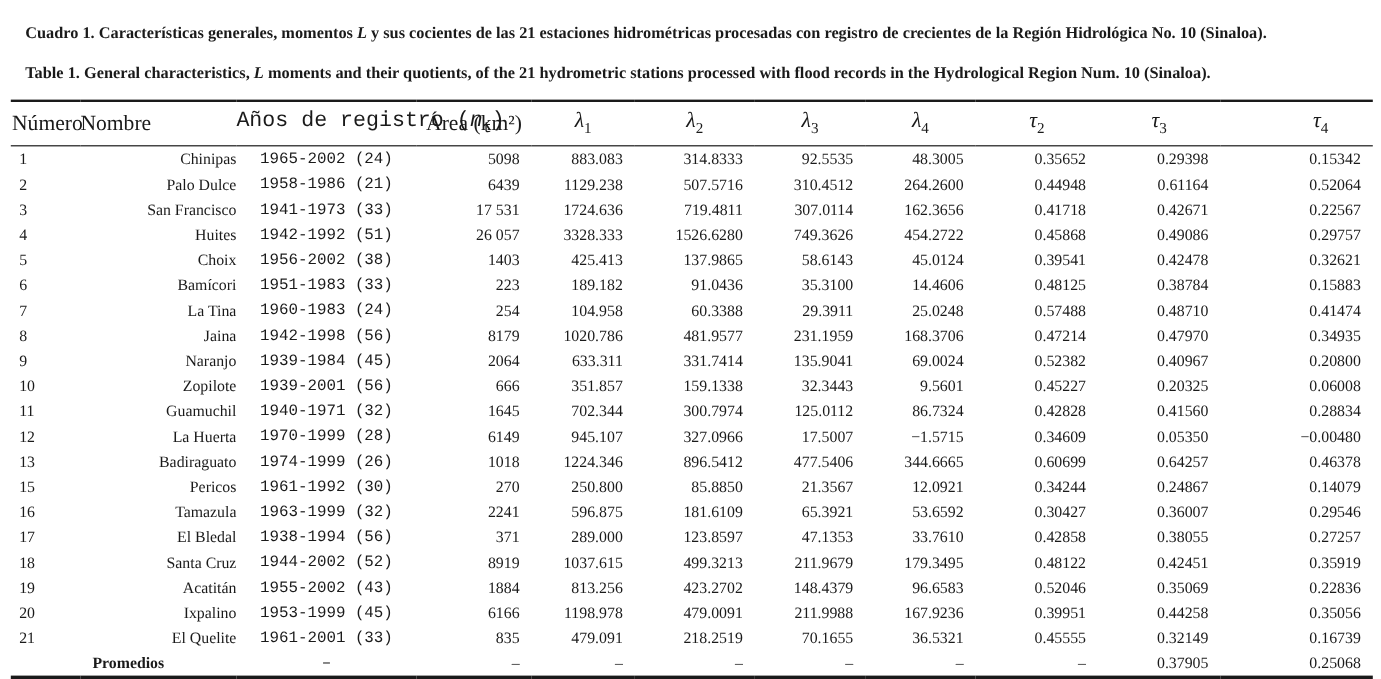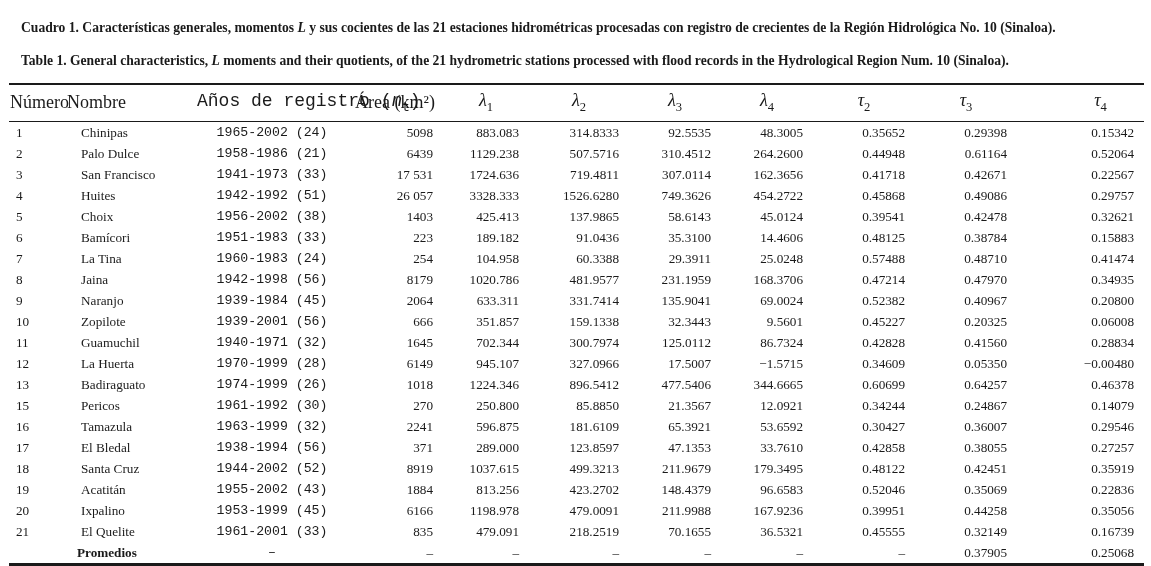--- a/index.html
+++ b/index.html
@@ -29,21 +29,21 @@
   td {
     font-size: 13.2px; height: 21px; line-height: 21px;
     padding: 0; vertical-align: middle; white-space: nowrap;
   }
   sub { font-size: 0.7em; }
 
   
   th.col0 { text-align: left; padding-left: 1px; }
   td.col0 { text-align: left; padding-left: 7px; }
   th.col1 { text-align: left; }
-  td.col1 { text-align: left; padding-left: 14px; }
+  td.col1 { text-align: right; padding-left: 14px; }
   th.col2, td.col2 { text-align: center; font-family: Liberation Mono, monospace; }
   th.col3, th.col4, th.col5, th.col6, th.col7, th.col8, th.col9, th.col10 { text-align: center; }
   td.col3, td.col4, td.col5, td.col6, td.col7, td.col8, td.col9, td.col10 { text-align: right; padding-right: 10px; }
   th.col10 { padding-left: 40px; font-family: Liberation Serif, serif; }
 
   
   tfoot td { text-align: center; }
   tfoot td.col1 { text-align: left; padding-left: 10px; font-weight: bold; }
   tfoot td.col9, tfoot td.col10 { padding-right: 10px; }
 </style>

